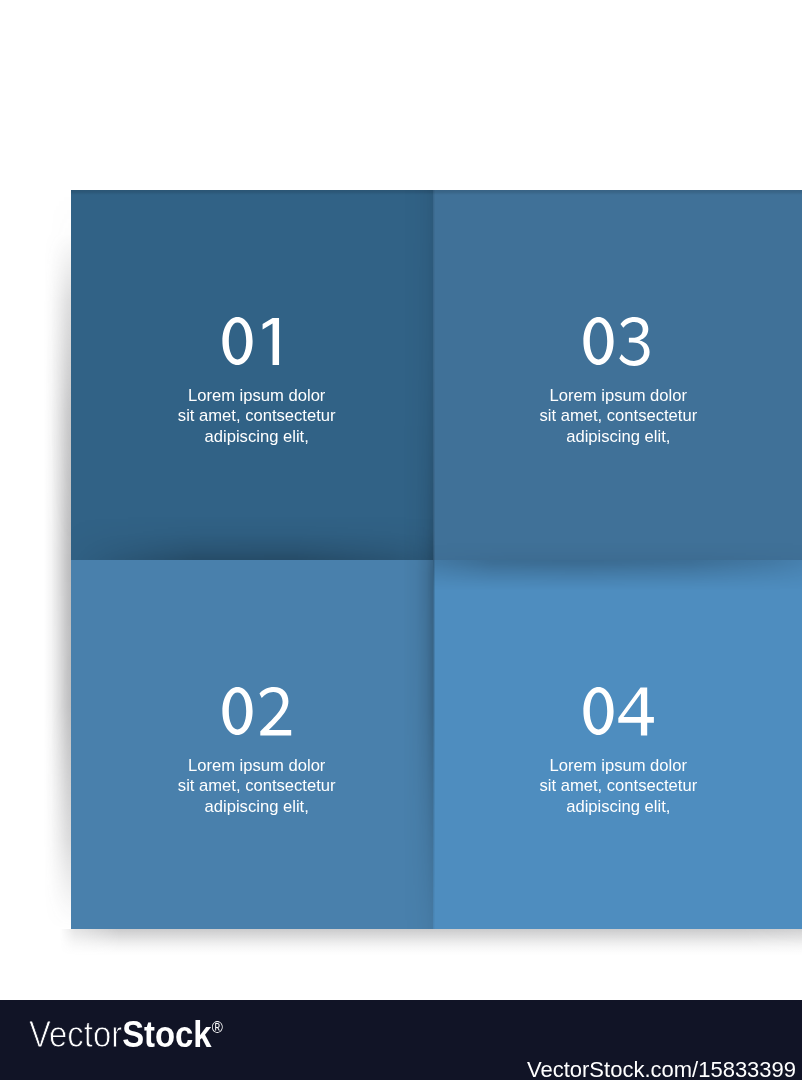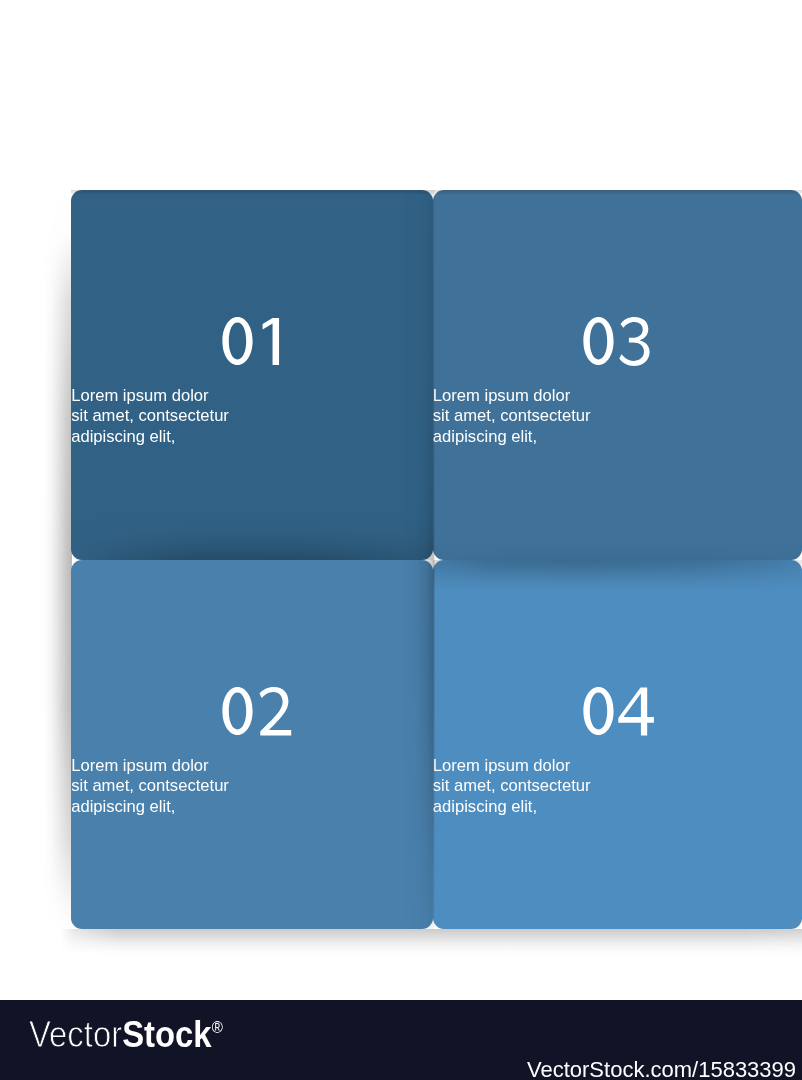--- a/index.html
+++ b/index.html
@@ -27,21 +27,21 @@
   .shadow-left{position:absolute;left:44px;top:190px;width:28px;height:739px;pointer-events:none;
       background:linear-gradient(to right, rgba(62,62,66,0) 0%, rgba(62,62,66,0.06) 28%, rgba(62,62,66,0.18) 56%, rgba(62,62,66,0.30) 82%, rgba(62,62,66,0.36) 100%);
       -webkit-mask-image:linear-gradient(to bottom, rgba(0,0,0,0) 0%, rgba(0,0,0,0.04) 6%, rgba(0,0,0,0.50) 15%, rgba(0,0,0,0.84) 30%, rgba(0,0,0,1) 50%, rgba(0,0,0,0.96) 70%, rgba(0,0,0,0.54) 88%, rgba(0,0,0,0.10) 97%, rgba(0,0,0,0) 100%);
               mask-image:linear-gradient(to bottom, rgba(0,0,0,0) 0%, rgba(0,0,0,0.04) 6%, rgba(0,0,0,0.50) 15%, rgba(0,0,0,0.84) 30%, rgba(0,0,0,1) 50%, rgba(0,0,0,0.96) 70%, rgba(0,0,0,0.54) 88%, rgba(0,0,0,0.10) 97%, rgba(0,0,0,0) 100%);}
   
   .shadow-bottom{position:absolute;left:60px;top:929px;width:742px;height:26px;pointer-events:none;
       background:linear-gradient(to bottom, rgba(62,62,66,0.27) 0%, rgba(62,62,66,0.195) 22%, rgba(62,62,66,0.105) 48%, rgba(62,62,66,0.04) 72%, rgba(62,62,66,0) 100%);
       -webkit-mask-image:linear-gradient(to right, rgba(0,0,0,0) 0%, rgba(0,0,0,0.5) 2%, rgba(0,0,0,1) 8%, rgba(0,0,0,1) 92%, rgba(0,0,0,0.9) 100%);
               mask-image:linear-gradient(to right, rgba(0,0,0,0) 0%, rgba(0,0,0,0.5) 2%, rgba(0,0,0,1) 8%, rgba(0,0,0,1) 92%, rgba(0,0,0,0.9) 100%);}
   .board{position:absolute;left:71px;top:190px;width:731px;height:739px;overflow:hidden;}
-  .q{position:absolute;box-sizing:border-box;color:#fff;overflow:hidden;border-radius:11px;}
+  .q{position:absolute;box-sizing:border-box;color:#fff;text-align:center;overflow:hidden;}
   .q1{left:0;top:0;width:362px;height:370px;}
   .q1 .numwrap,.q1 .desc,.q2 .numwrap,.q2 .desc{left:0.2px;}
   .q3 .numwrap,.q3 .desc,.q4 .numwrap,.q4 .desc{left:-0.2px;}
   .q3{left:362px;top:0;width:369px;height:370px;}
   .q2{left:0;top:370px;width:362px;height:369px;}
   .q4{left:362px;top:370px;width:369px;height:369px;}
 
   
   .crease-v{position:absolute;left:332px;top:0;width:32px;height:739px;pointer-events:none;
      background:linear-gradient(to right, rgba(0,0,0,0) 0%, rgba(0,0,0,0.03) 40%, rgba(0,0,0,0.11) 72%, rgba(0,0,0,0.22) 92%, rgba(0,0,0,0.25) 97%, rgba(0,0,0,0.0) 99.5%);

